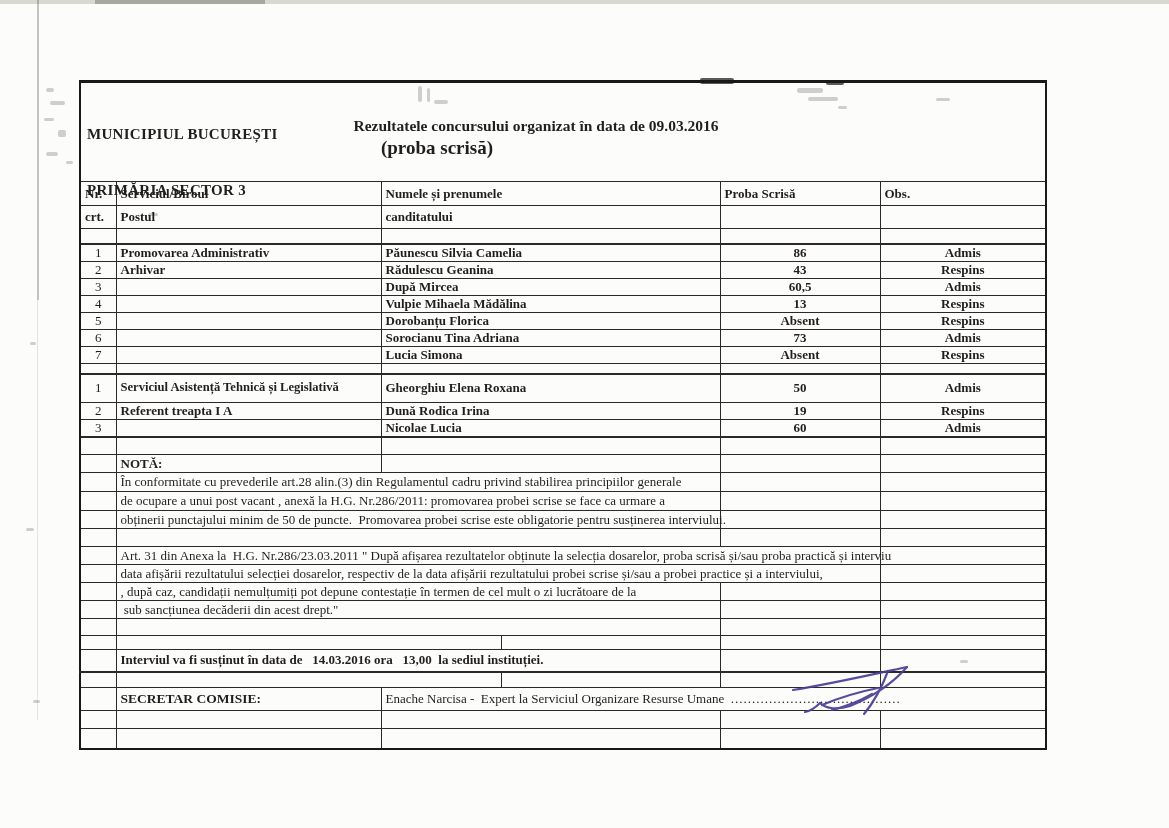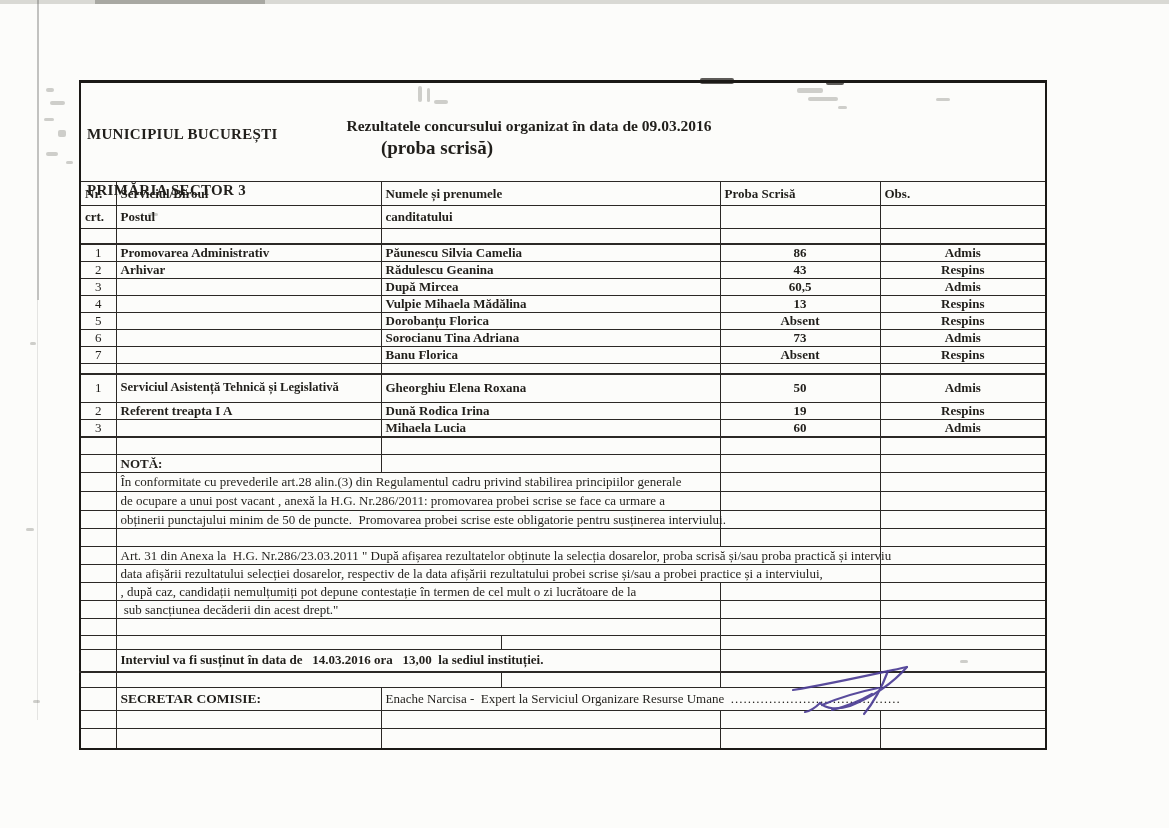--- a/index.html
+++ b/index.html
@@ -30,21 +30,21 @@
   .doc tr.b2 > td{border-bottom-width:2px;}
   .doc tr:last-child > td{border-bottom:2px solid #1b1916;}
   .doc td:first-child{border-left:2px solid #1b1916;}
   .doc td:last-child{border-right:2px solid #1b1916;}
   .b{font-weight:bold;}
   .ctr{text-align:center;}
   .hdr{font-weight:bold;text-align:left;font-size:13.5px;}
   .small{font-size:12.6px;margin-left:31px;}
   .infocell{position:relative;height:98px;}
   .org{position:absolute;left:6px;top:4px;font-weight:bold;font-size:15px;line-height:1.25;letter-spacing:.3px;}
-  .title{position:absolute;left:0;top:34px;width:896px;text-align:center;font-weight:bold;font-size:15.5px;}
+  .title{position:absolute;left:7px;top:34px;width:896px;text-align:center;font-weight:bold;font-size:15.5px;}
   .subtitle{position:absolute;left:0;top:54px;width:712px;text-align:center;font-weight:bold;font-size:19px;}
   .topalign{vertical-align:top;padding-top:4px;margin-top:12px;}
   .botalign{vertical-align:bottom;padding-bottom:4px;}
   .sig{position:absolute;left:775px;top:656px;width:165px;height:72px;pointer-events:none;}
 </style>
 </head>
 <body>
 
 <div class="scan-top-strip"></div>
 <div class="scan-top-dark"></div>
@@ -153,21 +153,21 @@
   <tr style="height:17px">
     <td class="ctr">6</td>
     <td></td>
     <td colspan="2" class="b">Sorocianu Tina Adriana</td>
     <td class="b ctr">73</td>
     <td class="b ctr">Admis</td>
   </tr>
   <tr style="height:17px">
     <td class="ctr">7</td>
     <td></td>
-    <td colspan="2" class="b">Banu Florica</td>
+    <td colspan="2" class="b">Lucia Simona</td>
     <td class="b ctr">Absent</td>
     <td class="b ctr">Respins</td>
   </tr>
 
   <tr style="height:11px">
     <td></td>
         <td></td>
     <td colspan="2"></td>
     <td></td>
         <td></td>
@@ -183,21 +183,21 @@
   <tr style="height:16px">
     <td class="ctr">2</td>
     <td class="b">Referent treapta I A</td>
     <td colspan="2" class="b">Dună Rodica Irina</td>
     <td class="b ctr">19</td>
     <td class="b ctr">Respins</td>
   </tr>
   <tr style="height:16px">
     <td class="ctr">3</td>
     <td></td>
-    <td colspan="2" class="b">Mihaela Lucia</td>
+    <td colspan="2" class="b">Nicolae Lucia</td>
     <td class="b ctr">60</td>
     <td class="b ctr">Admis</td>
   </tr>
 
   <tr class="t2" style="height:18px">
     <td></td>
         <td></td>
     <td colspan="2"></td>
     <td></td>
         <td></td>

